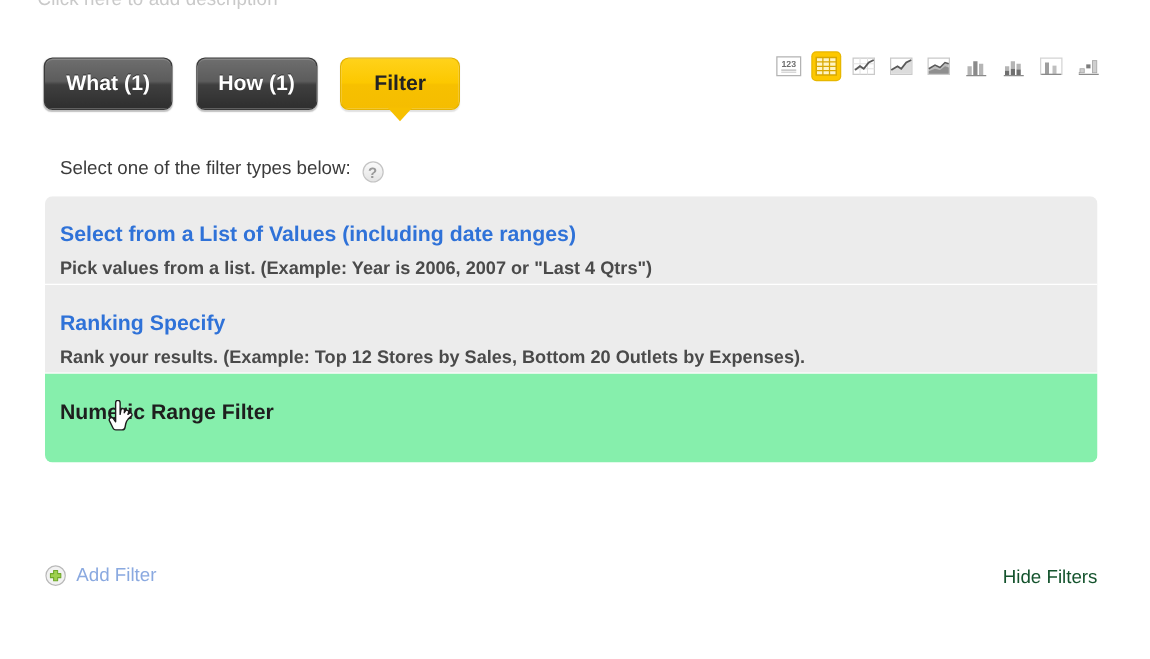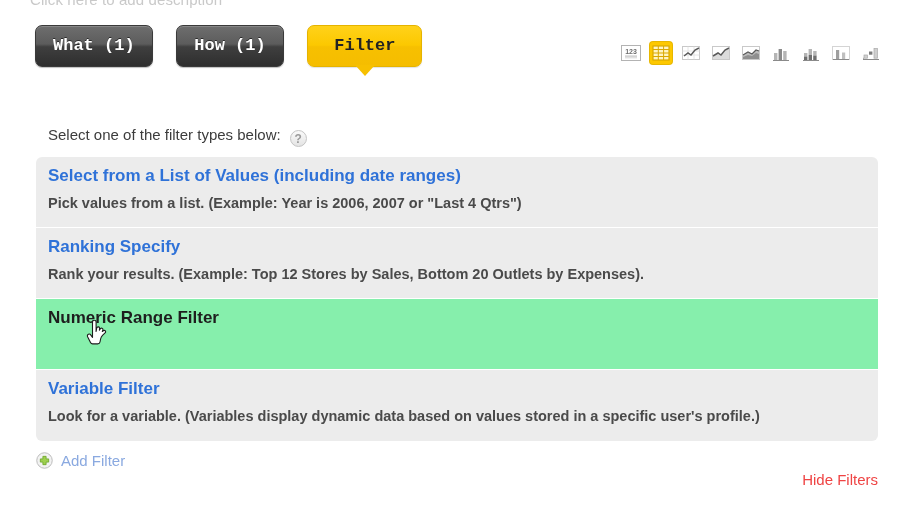--- a/index.html
+++ b/index.html
@@ -24,23 +24,22 @@
     font-size: 15px;
     color: #c9c9c9;
     white-space: nowrap;
     letter-spacing: 0.1px;
   }
 
   
   #tab-row {
     position: absolute;
     left: 35px;
-    top: 25px;
+    top: 46px;
     height: 42px;
-    font-family: Liberation Mono, monospace;
   }
   .tab {
     display: inline-block;
     vertical-align: top;
     position: relative;
     border-radius: 7px;
     font-size: 17px;
     font-weight: bold;
     text-align: center;
     cursor: pointer;
@@ -145,21 +144,21 @@
     position: absolute;
     left: 36px;
     top: 57px;
     width: 842px;
     border-radius: 6px;
     overflow: hidden;
   }
   .filter-row {
     background: #ececec;
     border-bottom: 1px solid #ffffff;
-    padding: 8px 14px 14px 12px;
+    padding: 20px 14px 14px 12px;
     cursor: pointer;
     box-sizing: border-box;
     height: 71px;
   }
   .filter-row:last-child { border-bottom: none; }
   .filter-row.hovered {
     background: #86efac;
   }
   .filter-title {
     font-size: 17px;
@@ -203,23 +202,23 @@
     margin-right: 8px;
     display: block;
   }
   #add-filter-label {
     font-size: 15px;
     color: #8aa9e0;
   }
   #hide-filters {
     position: absolute;
     right: 0;
-    top: 19px;
+    top: 1px;
     font-size: 15px;
-    color: #ef4444;
+    color: #14532d;
     cursor: pointer;
     white-space: nowrap;
   }
 
   
   #cursor-pointer {
     position: absolute;
     left: 86px;
     top: 320px;
     width: 22px;
@@ -356,24 +355,20 @@
 
     <div class="filter-row">
       <div class="filter-title">Ranking Specify</div>
       <div class="filter-desc">Rank your results. (Example: Top 12 Stores by Sales, Bottom 20 Outlets by Expenses).</div>
     </div>
 
     <div class="filter-row hovered">
       <div class="filter-title">Numeric Range Filter</div>
     </div>
 
-    <div class="filter-row">
-      <div class="filter-title">Variable Filter</div>
-      <div class="filter-desc">Look for a variable. (Variables display dynamic data based on values stored in a specific user's profile.)</div>
-    </div>
 
   </div>
 
   <div id="filter-footer">
     <div id="add-filter">
       <svg id="plus-icon" viewBox="0 0 18 18">
         <circle cx="9" cy="9" r="8.2" fill="#f2f2f2" stroke="#b9b9b9" stroke-width="1"></circle>
         <path d="M7.3 4.6 h3.4 v2.7 h2.7 v3.4 h-2.7 v2.7 h-3.4 v-2.7 h-2.7 v-3.4 h2.7 z" fill="#9ed04f" stroke="#6fa82b" stroke-width="0.9" stroke-linejoin="round"></path>
       </svg>
       <span id="add-filter-label">Add Filter</span>

